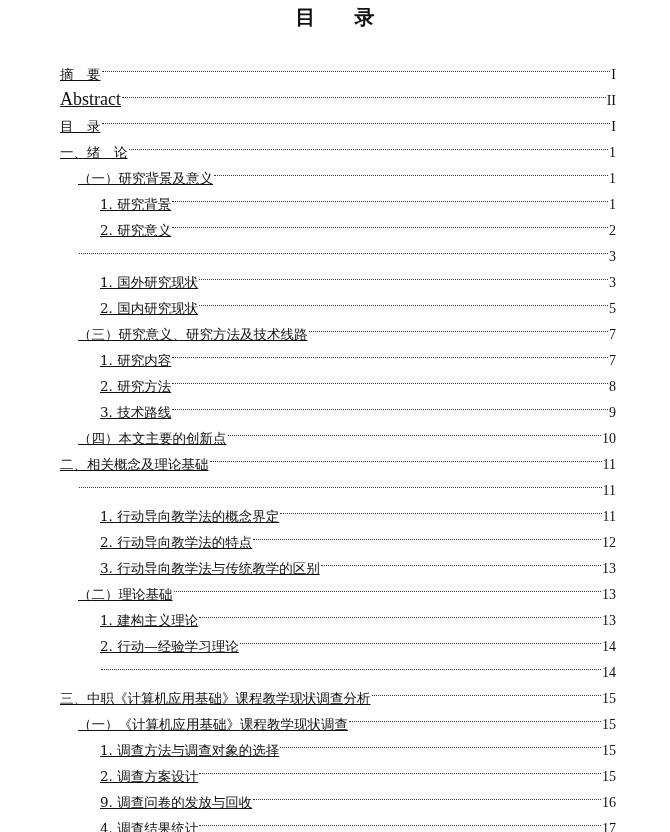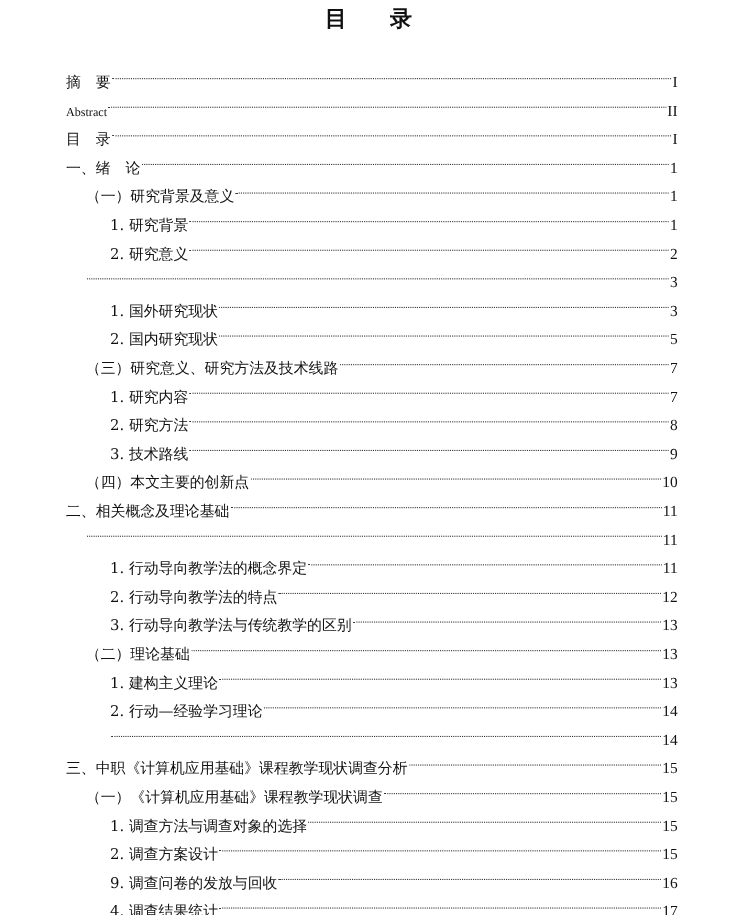--- a/index.html
+++ b/index.html
@@ -42,24 +42,25 @@
       line-height: 26px;
       font-size: 13.5px;
       white-space: nowrap;
     }
     .toc-row.lvl1 { padding-left: 0; }
     .toc-row.lvl2 { padding-left: 18px; justify-content: space-between; }
     .toc-row.lvl3 { padding-left: 40px; }
     .toc-label {
       flex: 0 0 auto;
       font-family: "DejaVu Serif", "Liberation Serif", serif;
+      text-decoration: underline;
     }
     .toc-label.latin {
       font-family: "Liberation Serif", serif;
-      font-size: 11px;
+      font-size: 18px;
     }
     .toc-dots {
       flex: 1 1 auto;
       overflow: hidden;
       margin: 0 1px;
       position: relative;
       height: 26px;
     }
     .toc-dots::after {
       content: "";

